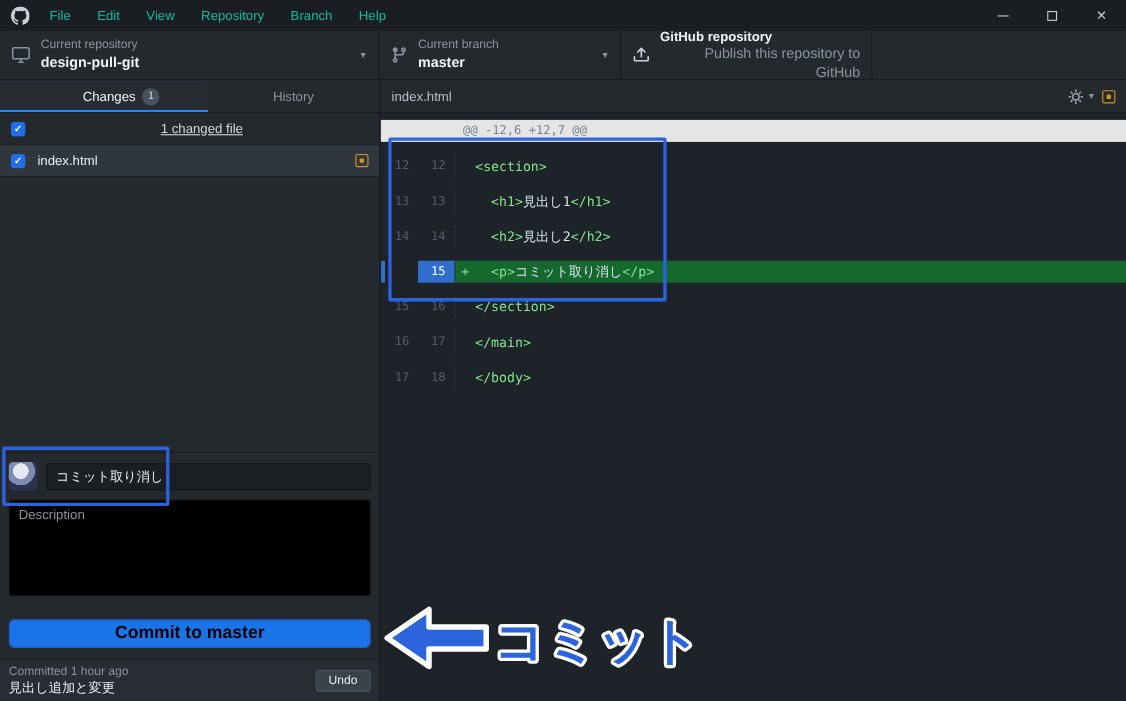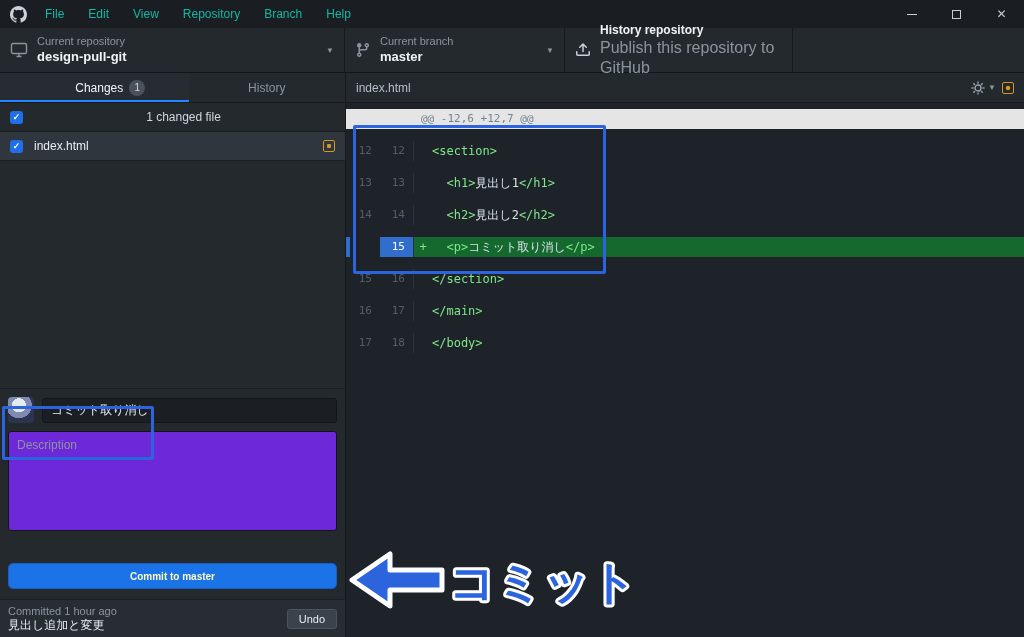--- a/index.html
+++ b/index.html
@@ -20,53 +20,53 @@
   .toolbar { flex:0 0 45px; height:45px; background:#24292e; display:flex; border-bottom:1px solid #131619; }
   .tb-section { display:flex; align-items:center; padding:0 10px; border-right:1px solid #17191d; cursor:default; }
   .tb-repo { width:345px; }
   .tb-branch { width:220px; }
   .tb-publish { width:228px; }
   .tb-icon { margin-right:9px; display:flex; align-items:center; }
   .tb-text { display:flex; flex-direction:column; justify-content:center; line-height:1.25; }
   .tb-label { font-size:11px; color:#8b949e; }
   .tb-value { font-size:13px; color:#f0f3f6; font-weight:bold; }
   .tb-title { font-size:12px; color:#f0f3f6; font-weight:bold; }
-  .tb-sub { font-size:16px; color:#8b949e; }
+  .tb-sub { font-size:13px; color:#8b949e;text-align:right; }
   .caret { margin-left:auto; color:#8b949e; font-size:8px; }
 
   
   .content { flex:1; display:flex; min-height:0; }
   .sidebar { width:345px; flex:0 0 345px; background:#24292e; display:flex; flex-direction:column; }
   .main { flex:1; display:flex; flex-direction:column; background:#1e232a; border-left:1px solid #17191d; min-width:0; }
 
   
   .tabs { display:flex; height:30px; flex:0 0 30px; border-bottom:1px solid #17191d; }
   .tab { flex:1; display:flex; align-items:center; justify-content:center; font-size:12px; color:#8b949e; background:#24292e; border:none; cursor:default; font-family:inherit; }
   .tab.active { color:#f0f3f6; box-shadow:inset 0 -2px 0 #2188ff; background:#272c32;padding-left:32px; }
   .badge { margin-left:6px; background:#49525c; border-radius:9px; min-width:16px; height:16px; padding:0 4px; font-size:10px; display:flex; align-items:center; justify-content:center; color:#d3dae1; }
 
   .files-header { height:29px; flex:0 0 29px; display:flex; align-items:center; padding:0 10px; border-bottom:1px solid #1b1f23; font-size:12px; color:#d0d7de; }
-  .files-summary { flex:1; text-align:center; }
+  .files-summary { flex:1; text-align:center;text-decoration:underline; }
   .file-row { height:29px; flex:0 0 29px; display:flex; align-items:center; padding:0 10px; background:#2f363d; border-bottom:1px solid #1b1f23; font-size:12px; color:#e6edf3; cursor:default; }
   .file-name { margin-left:2px; }
   .checkbox { width:13px; height:13px; flex:0 0 13px; background:#1f6feb; border-radius:3px; margin-right:9px; display:inline-flex; align-items:center; justify-content:center; color:#fff; font-size:9px; line-height:1; }
   .checkbox::after { content:"✓"; font-weight:bold; }
   .mod-icon { width:12px; height:12px; border:1.5px solid #d29922; border-radius:2px; margin-left:auto; position:relative; display:inline-block; flex:0 0 12px; }
   .mod-icon::after { content:""; position:absolute; left:50%; top:50%; width:4px; height:4px; margin:-2px 0 0 -2px; background:#d29922; border-radius:1px; }
 
   .filler { flex:1; background:#24292e; }
 
   
   .commit-form { flex:0 0 auto; border-top:1px solid #1b1f23; padding:8px 8px 10px 8px; background:#24292e; }
   .summary-row { display:flex; align-items:center; gap:8px; margin-bottom:8px; }
   .avatar { width:26px; height:26px; flex:0 0 26px; border-radius:4px; background:radial-gradient(circle at 42% 32%, #e4e9f2 0 30%, #7f8ab3 31% 55%, #2c3350 56%); }
   .summary-input { flex:1; height:25px; background:#1b1f24; border:1px solid #121519; border-radius:3px; color:#e6edf3; font-size:12px; padding:0 8px; font-family:inherit; outline:none; }
-  .desc-input { width:100%; height:100px; background:#6d28d9; border:1px solid #121519; border-radius:3px; color:#e6edf3; font-size:12px; padding:6px 8px; resize:none; font-family:inherit; outline:none; }
+  .desc-input { width:100%; height:88px; background:#000000; border:1px solid #121519; border-radius:3px; color:#e6edf3; font-size:12px; padding:6px 8px; resize:none; font-family:inherit; outline:none; }
   .desc-input::placeholder { color:#8b949e; }
-  .commit-btn { width:100%; height:26px; margin-top:28px; background:#1b73e8; border:1px solid #1b5fc0; border-radius:5px; color:#fef9c3; font-size:10px; font-weight:bold; font-family:inherit; cursor:default; }
+  .commit-btn { width:100%; height:26px; margin-top:16px; background:#1b73e8; border:1px solid #1b5fc0; border-radius:5px; color:#000000; font-size:16px; font-weight:bold; font-family:inherit; cursor:default; }
 
   
   .sidebar-footer { flex:0 0 38px; height:38px; background:#282d33; border-top:1px solid #1b1f23; display:flex; align-items:center; padding:0 8px; }
   .fcol { display:flex; flex-direction:column; line-height:1.3; }
   .ftime { font-size:11px; color:#8b949e; }
   .fmsg { font-size:12px; color:#e6edf3; }
   .undo-btn { margin-left:auto; padding:3px 11px; background:#3a424b; border:1px solid #4c555f; border-radius:3px; color:#e6edf3; font-size:11px; font-family:inherit; cursor:default; }
 
   
   .diffhdr { flex:0 0 30px; height:30px; background:#24292e; border-bottom:1px solid #17191d; display:flex; align-items:center; padding:0 10px; font-size:12px; color:#b6bfc8; }
@@ -147,21 +147,21 @@
       </span>
       <span class="caret">▼</span>
     </div>
     <div class="tb-section tb-publish">
       <span class="tb-icon">
         <svg width="16" height="16" viewBox="0 0 16 16">
             <path fill="#c9d1d9" d="M2.75 14A1.75 1.75 0 0 1 1 12.25v-2.5a.75.75 0 0 1 1.5 0v2.5c0 .138.112.25.25.25h10.5a.25.25 0 0 0 .25-.25v-2.5a.75.75 0 0 1 1.5 0v2.5A1.75 1.75 0 0 1 13.25 14H2.75zM11.78 4.72a.749.749 0 1 1-1.06 1.06L8.75 3.811V9.5a.75.75 0 0 1-1.5 0V3.811L5.28 5.78a.749.749 0 1 1-1.06-1.06l3.25-3.25a.749.749 0 0 1 1.06 0l3.25 3.25z"></path>
           </svg>
       </span>
       <span class="tb-text">
-        <span class="tb-title">History repository</span>
+        <span class="tb-title">GitHub repository</span>
         <span class="tb-sub">Publish this repository to GitHub</span>
       </span>
     </div>
     <div class="tb-section" style="flex:1; border-right:none;"></div>
   </div>
 
   <div class="content">
 
     <div class="sidebar">
       <div class="tabs">

